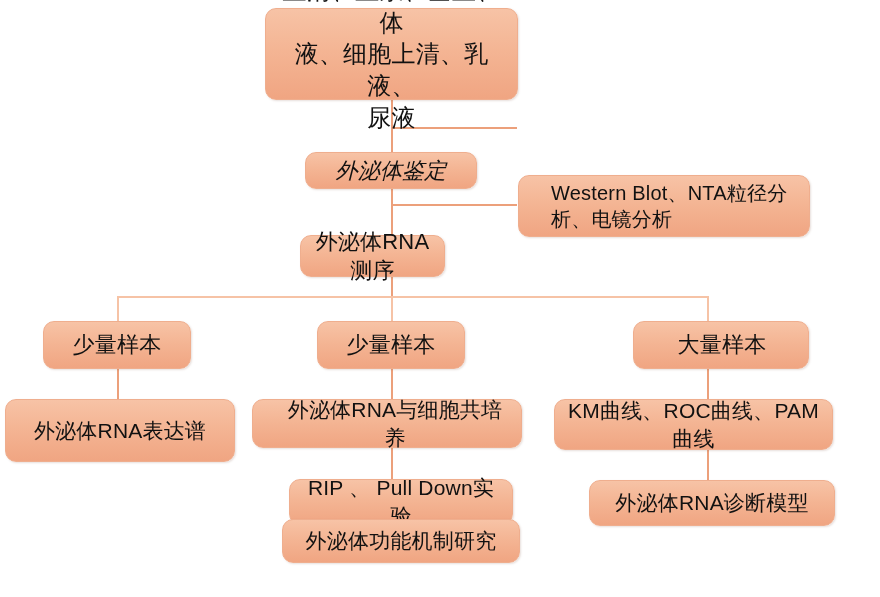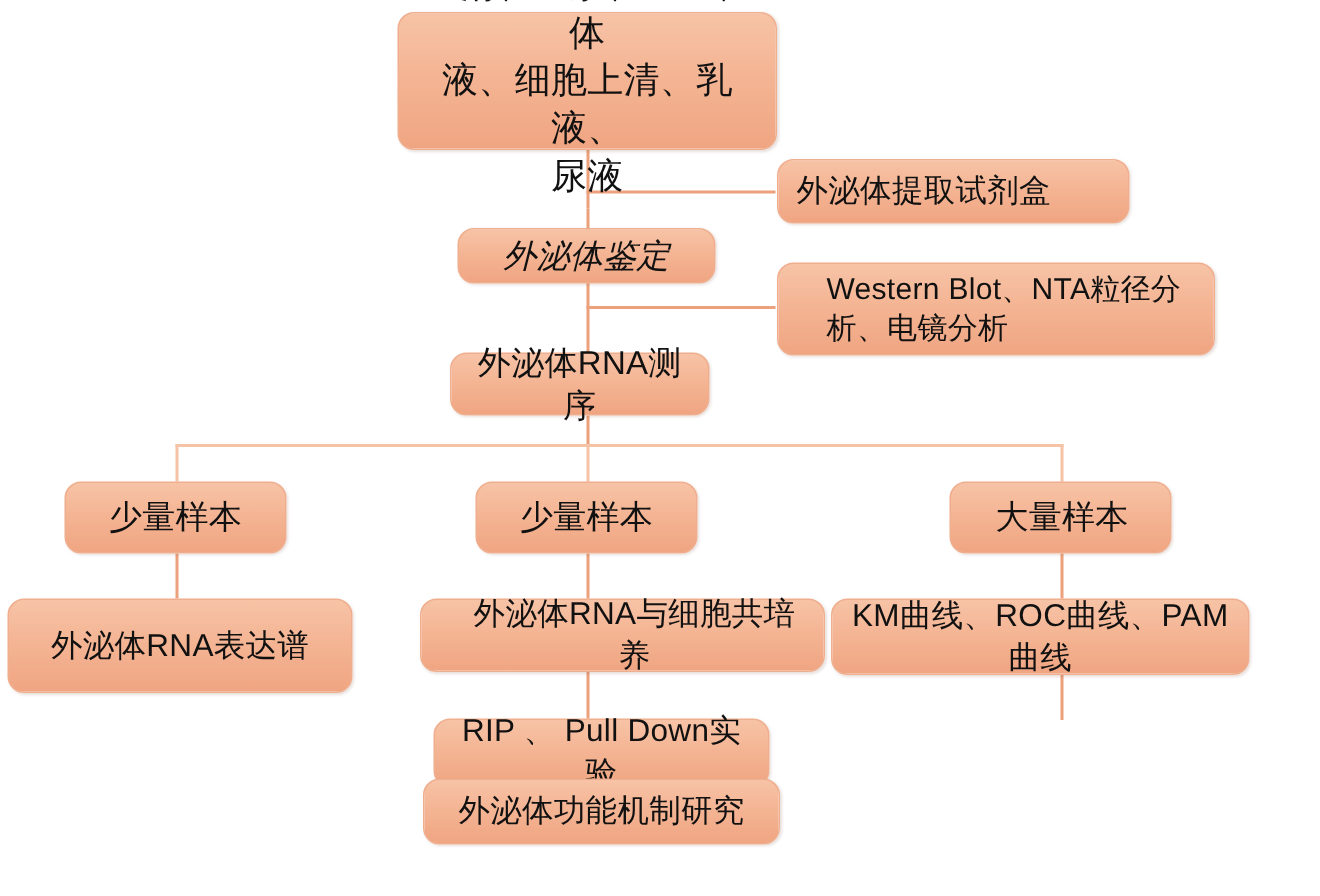--- a/index.html
+++ b/index.html
@@ -90,63 +90,63 @@
   <div class="conn v" style="left:391px; top:525px; height:26px;"></div>
 
   <div class="conn v" style="left:707px; top:450px; height:30px;"></div>
 
   <div class="node center fs24" style="left:265px; top:8px; width:253px; height:92px;">
     <span class="txt">血清、血浆、全血、体
 液、细胞上清、乳液、
 尿液</span>
   </div>
 
-  <div class="node left fs21" style="left:518px; top:106px; width:235px; height:43px;">
-    <span class="txt">外泌体提取试剂盒</span>
-  </div>
 
   <div class="node center fs22" style="left:305px; top:152px; width:172px; height:37px;font-style:italic;">
     <span class="txt">外泌体鉴定</span>
   </div>
 
   <div class="node left fs20" style="left:518px; top:175px; width:292px; height:62px;">
     <span class="txt">Western Blot、NTA粒径分
 析、电镜分析</span>
   </div>
 
-  <div class="node center fs22" style="left:300px; top:235px; width:173px; height:42px;">
+  <div class="node center fs22" style="left:300px; top:235px; width:145px; height:42px;">
     <span class="txt">外泌体RNA测序</span>
   </div>
 
   <div class="node center fs22" style="left:43px; top:321px; width:148px; height:48px;">
     <span class="txt">少量样本</span>
   </div>
 
   <div class="node center fs22" style="left:317px; top:321px; width:148px; height:48px;">
     <span class="txt">少量样本</span>
   </div>
 
-  <div class="node center fs22" style="left:633px; top:321px; width:148px; height:48px;padding-left:14px;">
+  <div class="node center fs22" style="left:633px; top:321px; width:176px; height:48px;padding-left:14px;">
     <span class="txt">大量样本</span>
   </div>
 
   <div class="node center fs21" style="left:5px; top:399px; width:230px; height:63px;">
     <span class="txt">外泌体RNA表达谱</span>
   </div>
 
-  <div class="node center fs21" style="left:280px; top:399px; width:270px; height:49px;padding-left:28px;">
+  <div class="node center fs21" style="left:252px; top:399px; width:270px; height:49px;padding-left:28px;">
     <span class="txt">外泌体RNA与细胞共培养</span>
   </div>
 
   <div class="node center fs21" style="left:554px; top:399px; width:279px; height:51px;">
     <span class="txt">KM曲线、ROC曲线、PAM曲线</span>
   </div>
 
   <div class="node center fs21" style="left:289px; top:479px; width:224px; height:46px;">
     <span class="txt">RIP 、 Pull Down实验</span>
   </div>
 
   <div class="node center fs21" style="left:282px; top:519px; width:238px; height:44px;">
     <span class="txt">外泌体功能机制研究</span>
   </div>
 
+  <div class="node center fs21" style="left:589px; top:480px; width:246px; height:46px;">
+    <span class="txt">外泌体RNA诊断模型</span>
+  </div>
 
 </div>
 
 </body></html>

